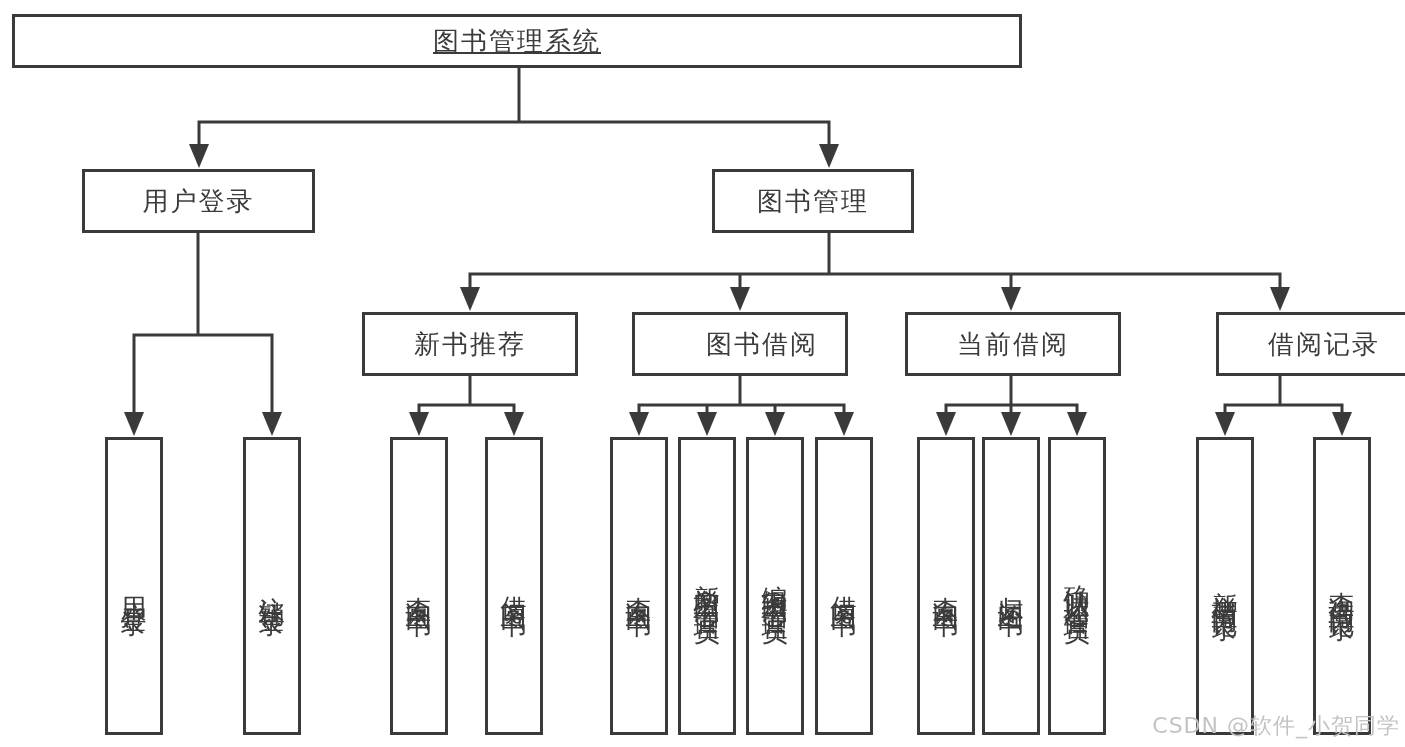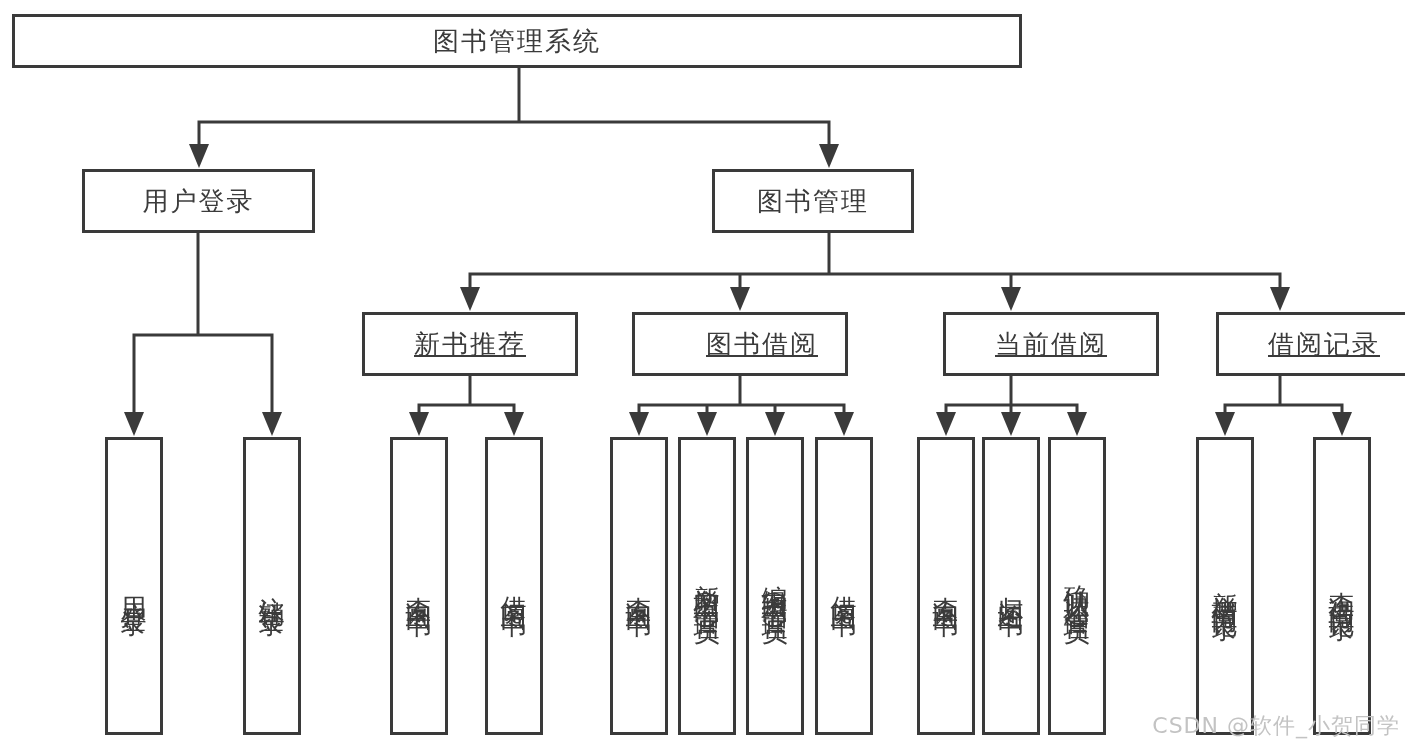--- a/index.html
+++ b/index.html
@@ -39,23 +39,23 @@
     background: #ffffff;
     display: flex;
     align-items: center;
     justify-content: center;
     color: #3b3b3b;
     font-size: 26px;
     letter-spacing: 2px;
     line-height: 1;
     white-space: nowrap;
   }
-  .root  { left: 12px;  top: 14px;  width: 1010px; height: 54px; }
+  .root  { left: 12px;  top: 14px;  width: 1010px; height: 54px; text-decoration: underline; }
   .lvl2  { top: 169px;  height: 64px; }
-  .lvl3  { top: 312px;  height: 64px; width: 216px; text-decoration: underline; }
+  .lvl3  { top: 312px;  height: 64px; width: 216px; }
   .leaf  { top: 437px;  height: 298px; width: 58px; }
   .leaf span {
     writing-mode: vertical-rl;
     text-orientation: mixed;
     letter-spacing: 5px;
     font-size: 26px;
     line-height: 1;
     white-space: nowrap;
   }
   .watermark {
@@ -146,21 +146,21 @@
   <div class="box lvl2" style="left:712px; width:202px;">
     <span>图书管理</span>
   </div>
 
   <div class="box lvl3" style="left:362px;">
     <span>新书推荐</span>
   </div>
   <div class="box lvl3" style="left:632px;padding-left:44px;">
     <span>图书借阅</span>
   </div>
-  <div class="box lvl3" style="left:943px;">
+  <div class="box lvl3" style="left:905px;">
     <span>当前借阅</span>
   </div>
   <div class="box lvl3" style="left:1216px;">
     <span>借阅记录</span>
   </div>
 
   <div class="box leaf" style="left:105px;">
     <span>用户登录</span>
   </div>
   <div class="box leaf" style="left:243px;">

